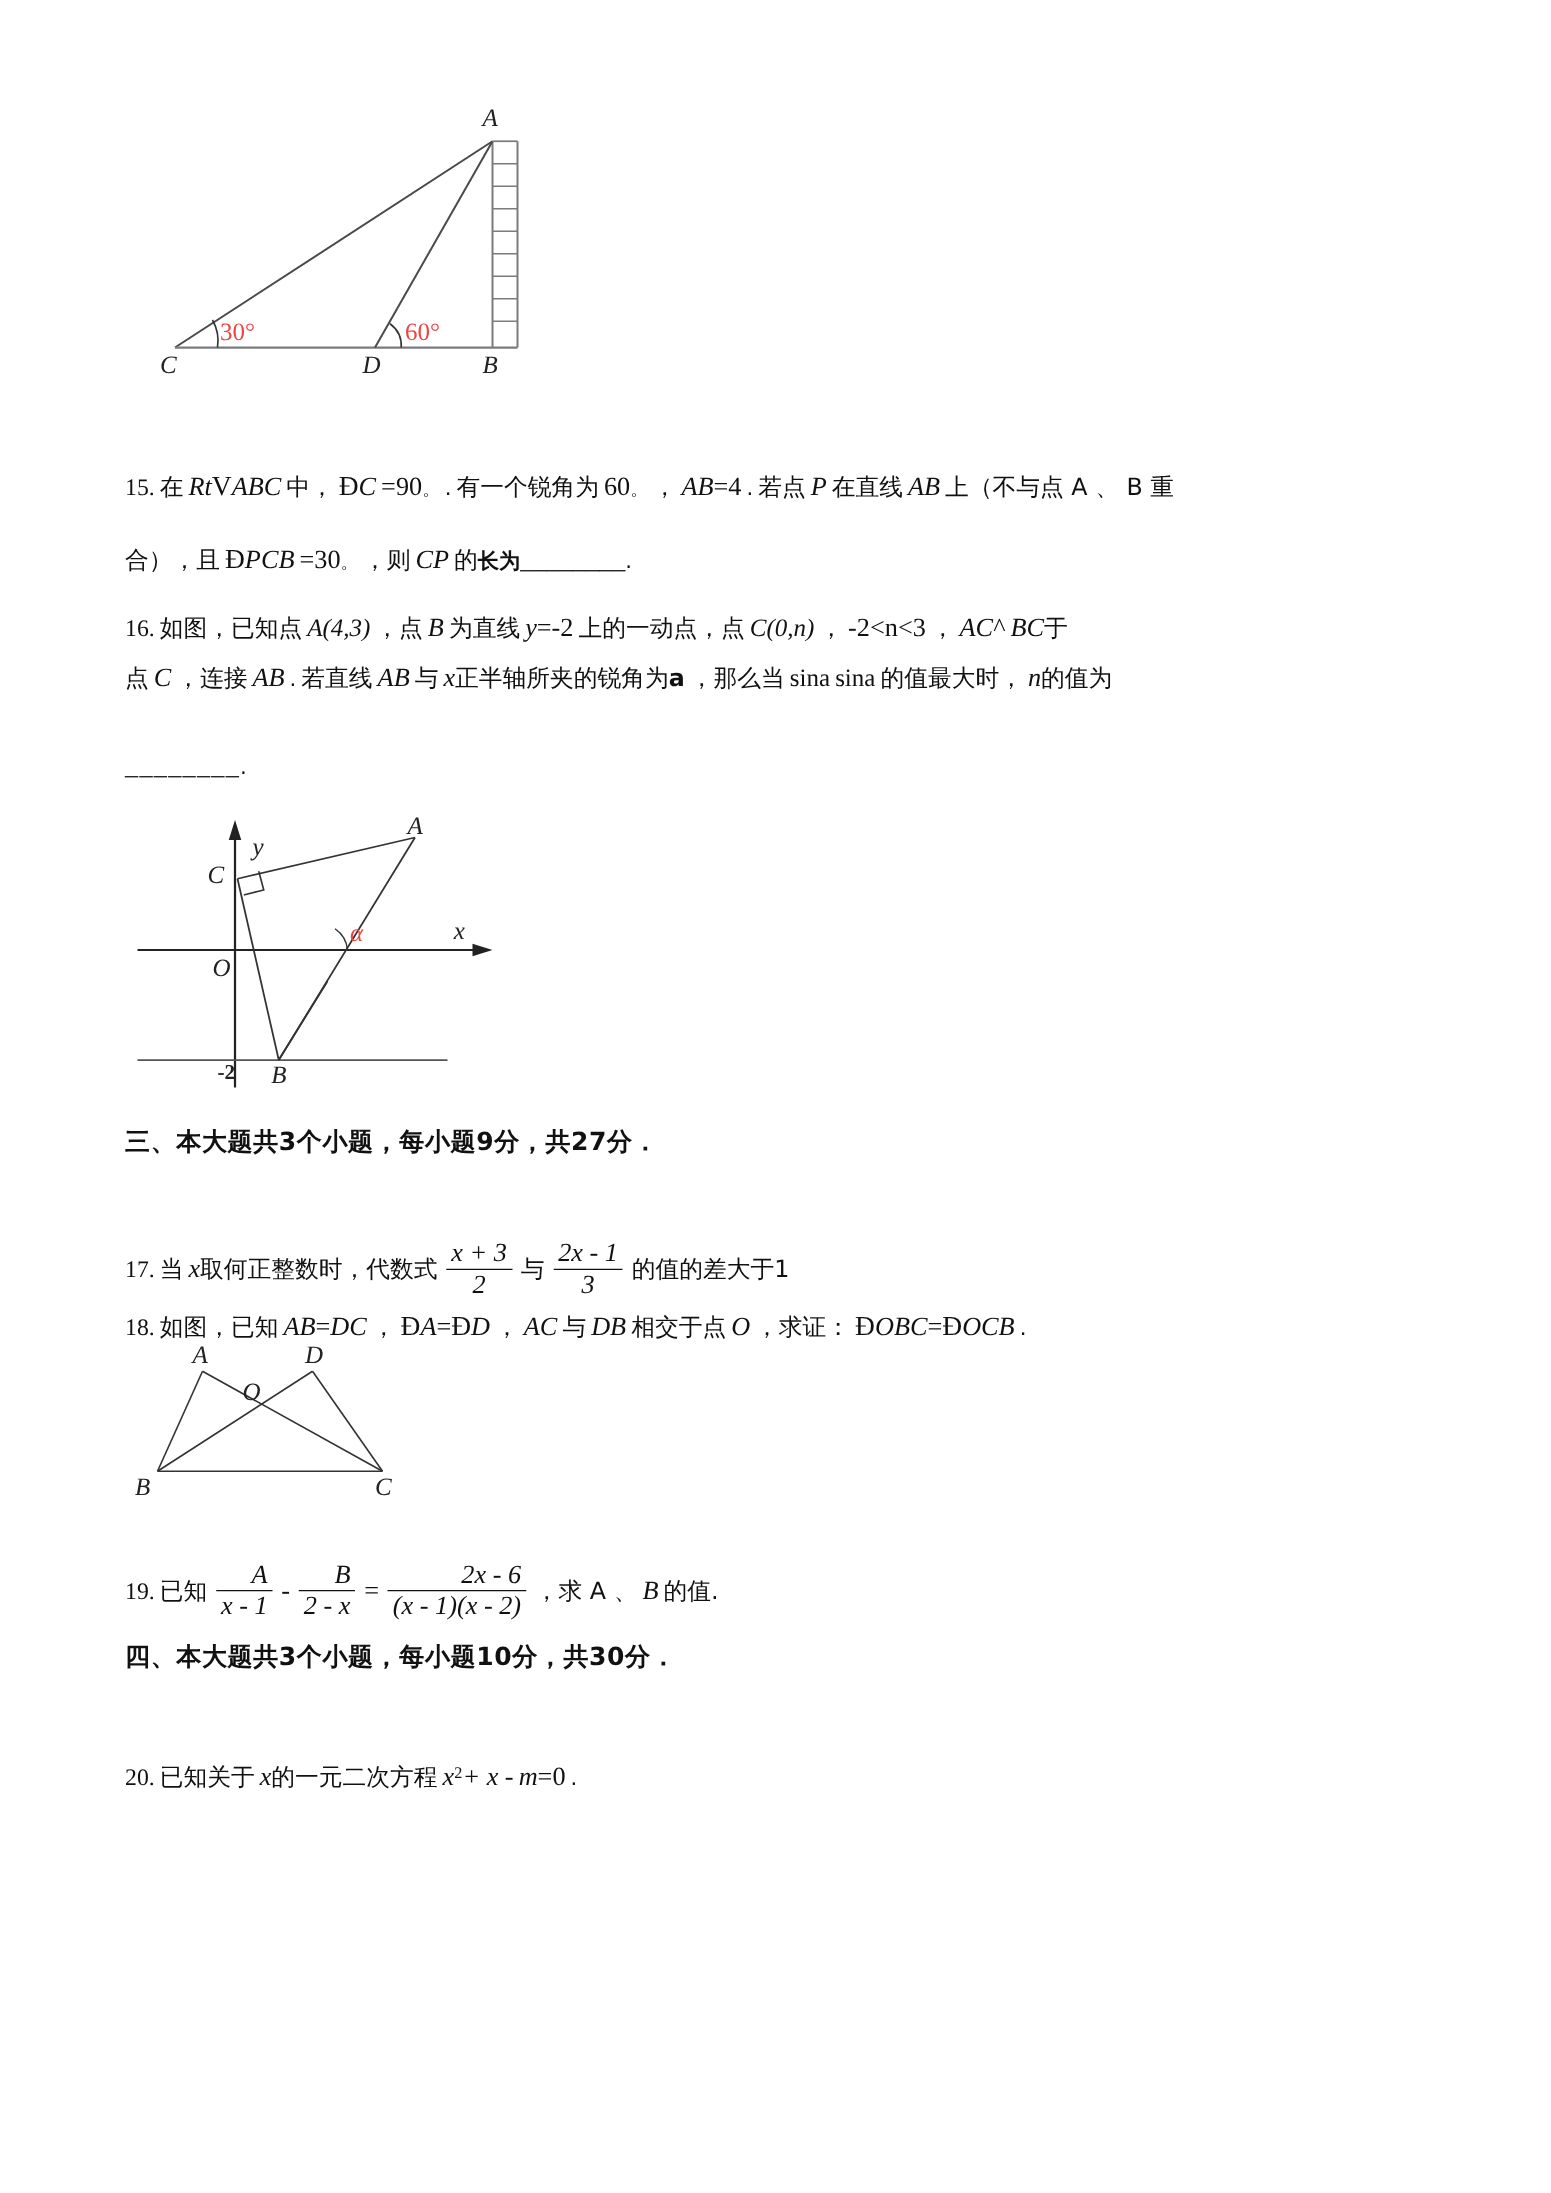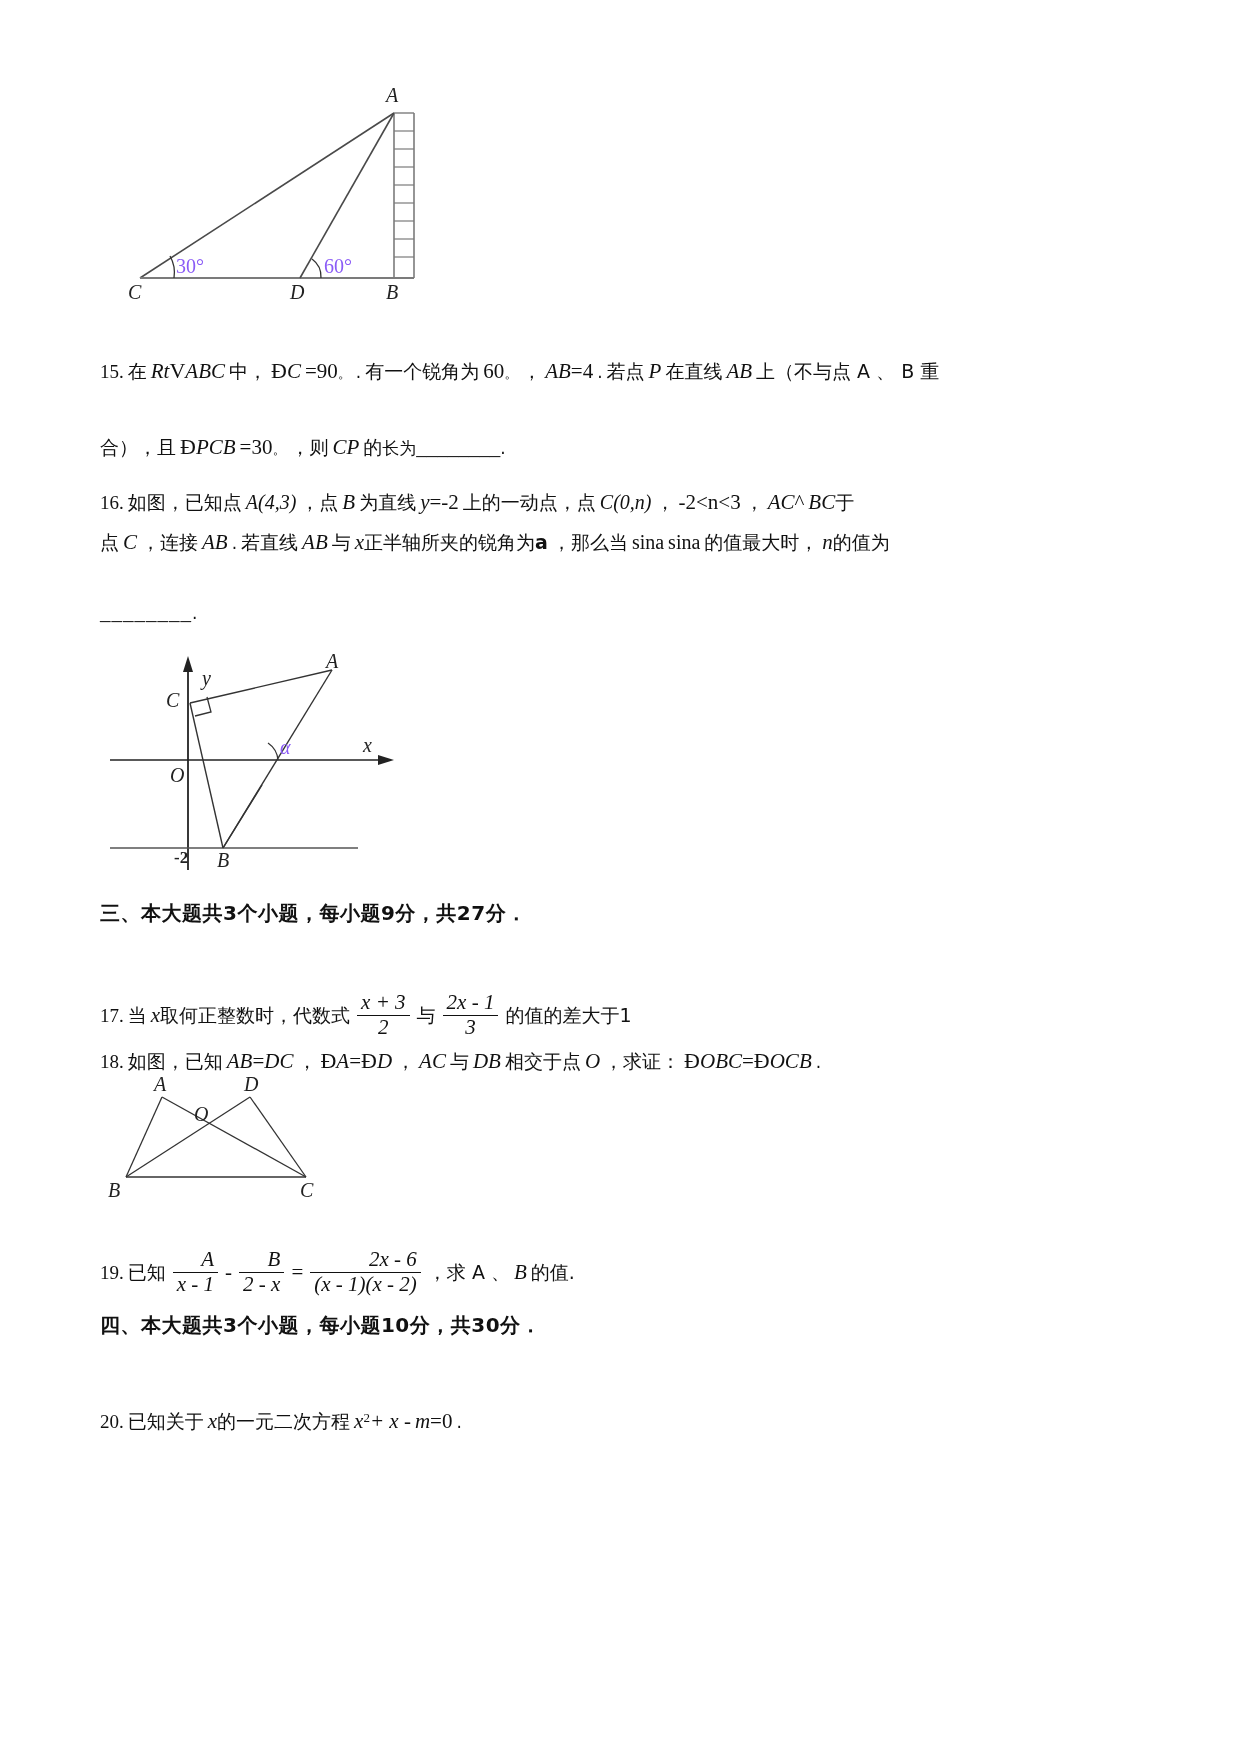--- a/index.html
+++ b/index.html
@@ -39,21 +39,21 @@
   .fbig{font-size:21px;}
   
   .fig{position:absolute;}
   .fig svg{display:block; overflow:visible;}
   .flabel{
     position:absolute; font-family:"Liberation Serif", serif;
     font-style:italic; font-size:20px; color:#222;
   }
   .fang{
     position:absolute; font-family:"Liberation Serif", serif;
-    font-size:20px; color:#8b5cf6;
+    font-size:20px; color:#ef4444;
   }
   .fsmall{
     position:absolute; font-family:"Liberation Serif", serif;
     font-size:17px; font-weight:bold; color:#222;
   }
 </style>
 </head>
 <body>
 
 <div class="page">
@@ -82,21 +82,21 @@
       <path d="M 203 190 A 22 22 0 0 0 194 171" fill="none" stroke="#333" stroke-width="1.3"></path>
     </svg>
     <span class="flabel" style="left:268px; top:-4px;">A</span>
     <span class="flabel" style="left:268px; top:193px;">B</span>
     <span class="flabel" style="left:10px; top:193px;">C</span>
     <span class="flabel" style="left:172px; top:193px;">D</span>
     <span class="fang" style="left:58px; top:167px;">30°</span>
     <span class="fang" style="left:206px; top:167px;">60°</span>
   </div>
 
-  <div class="line" style="left:100px; top:360px;text-align:right;">
+  <div class="line" style="left:100px; top:378px;text-align:right;">
     <span class="qnum">15.</span>
     <span class="cn">在</span>
     <span class="mi">Rt</span><span class="mu" style="font-size:22px;">V</span><span class="mi">ABC</span>
     <span class="cn">中，</span>
     <span class="mu" style="font-size:22px;">Đ</span><span class="mi">C</span>
     <span class="mu">=90</span><span class="mu" style="font-size:14px;">。</span>
     <span class="cn" style="font-size:17px;">.</span>
     <span class="cn">有一个锐角为</span>
     <span class="mu">60</span><span class="mu" style="font-size:14px;">。</span>
     <span class="cn">，</span>
@@ -107,21 +107,21 @@
     <span class="cn">在直线</span>
     <span class="mi">AB</span>
     <span class="cn">上（不与点 A 、 B 重</span>
   </div>
   <div class="line" style="left:100px; top:436px;">
     <span class="cn">合），且</span>
     <span class="mu" style="font-size:22px;">Đ</span><span class="mi">PCB</span>
     <span class="mu">=30</span><span class="mu" style="font-size:14px;">。</span>
     <span class="cn">，则</span>
     <span class="mi">CP</span>
-    <span class="cn">的</span><span class="cn" style="font-size:17px;">长为</span><span class="mu blank">________</span><span class="cn" style="font-size:17px;">.</span>
+    <span class="cn">的</span><span class="cn" style="font-size:17px;font-weight:bold;">长为</span><span class="mu blank">________</span><span class="cn" style="font-size:17px;">.</span>
   </div>
 
   <div class="line" style="left:100px; top:492px;">
     <span class="qnum">16.</span>
     <span class="cn">如图，已知点</span>
     <span class="mi" style="font-size:20px;">A(4,3)</span>
     <span class="cn">，点</span>
     <span class="mi">B</span>
     <span class="cn">为直线</span>
     <span class="mi">y</span><span class="mu">=-</span><span class="mu">2</span>

